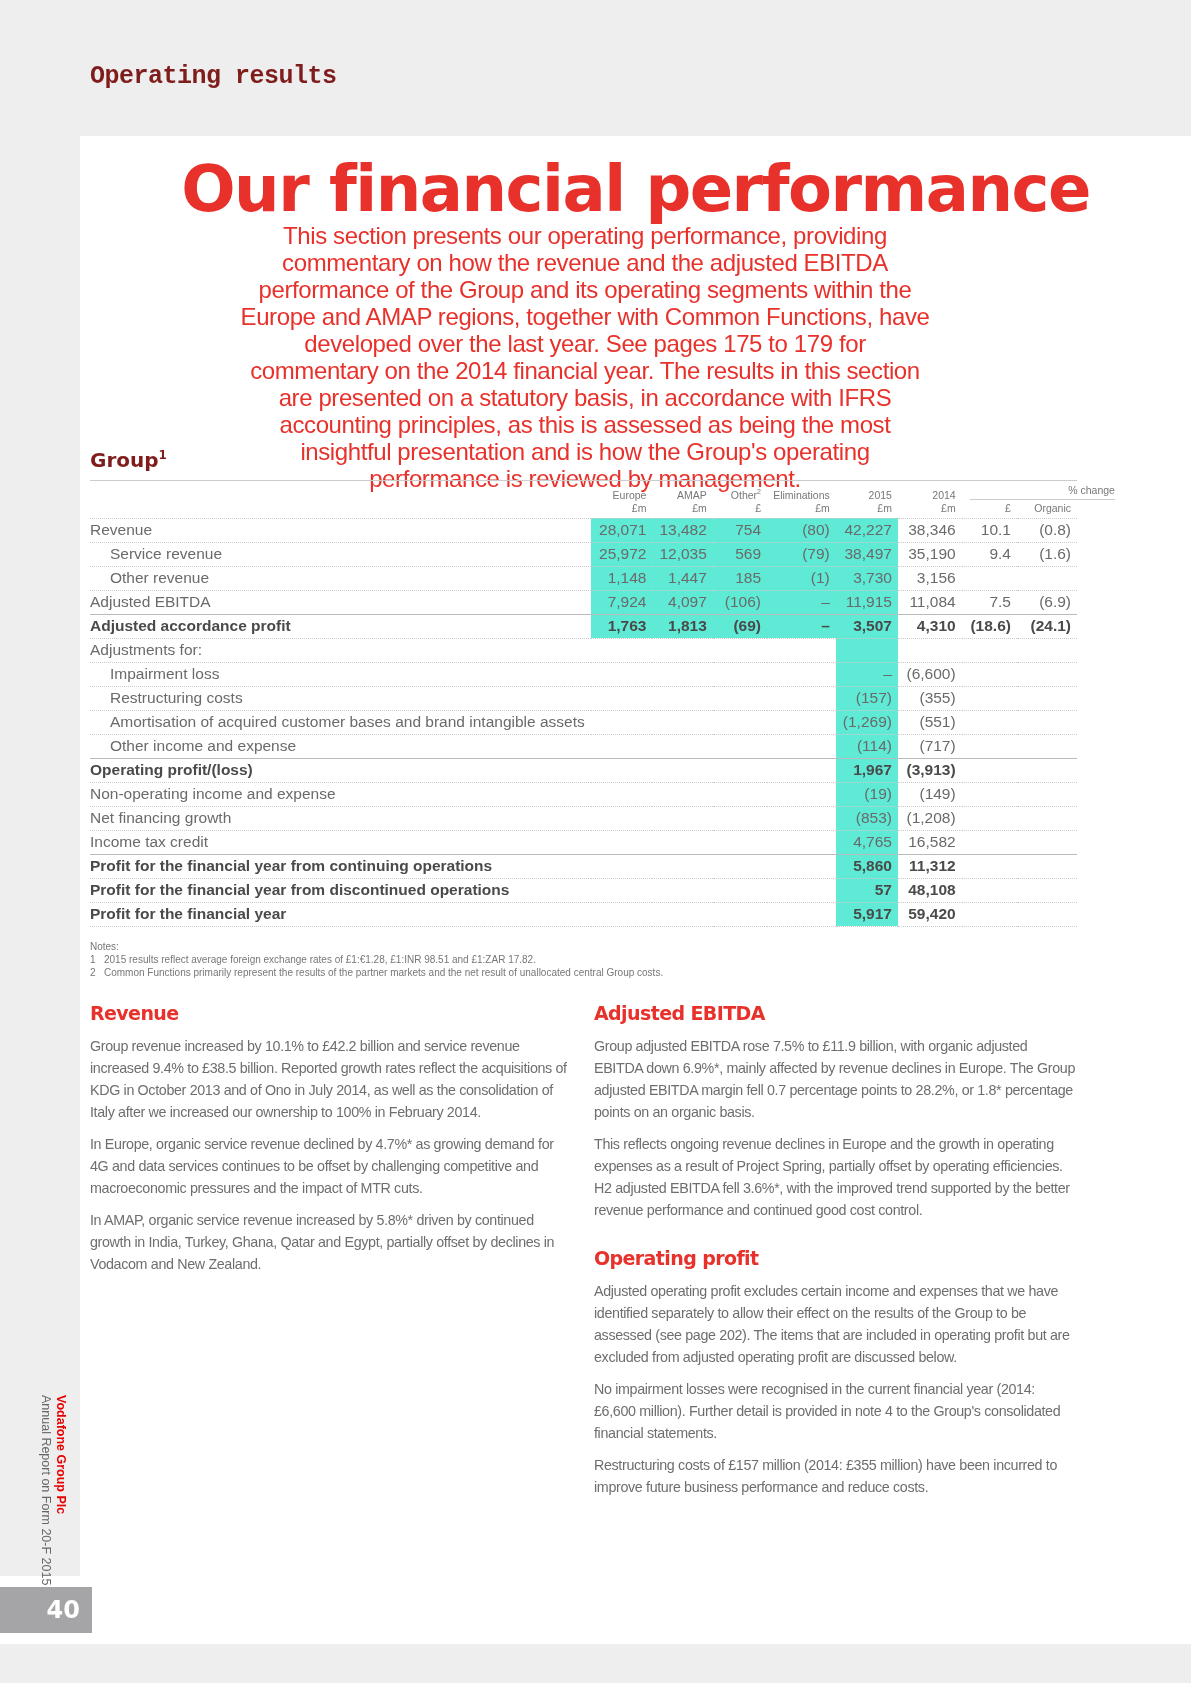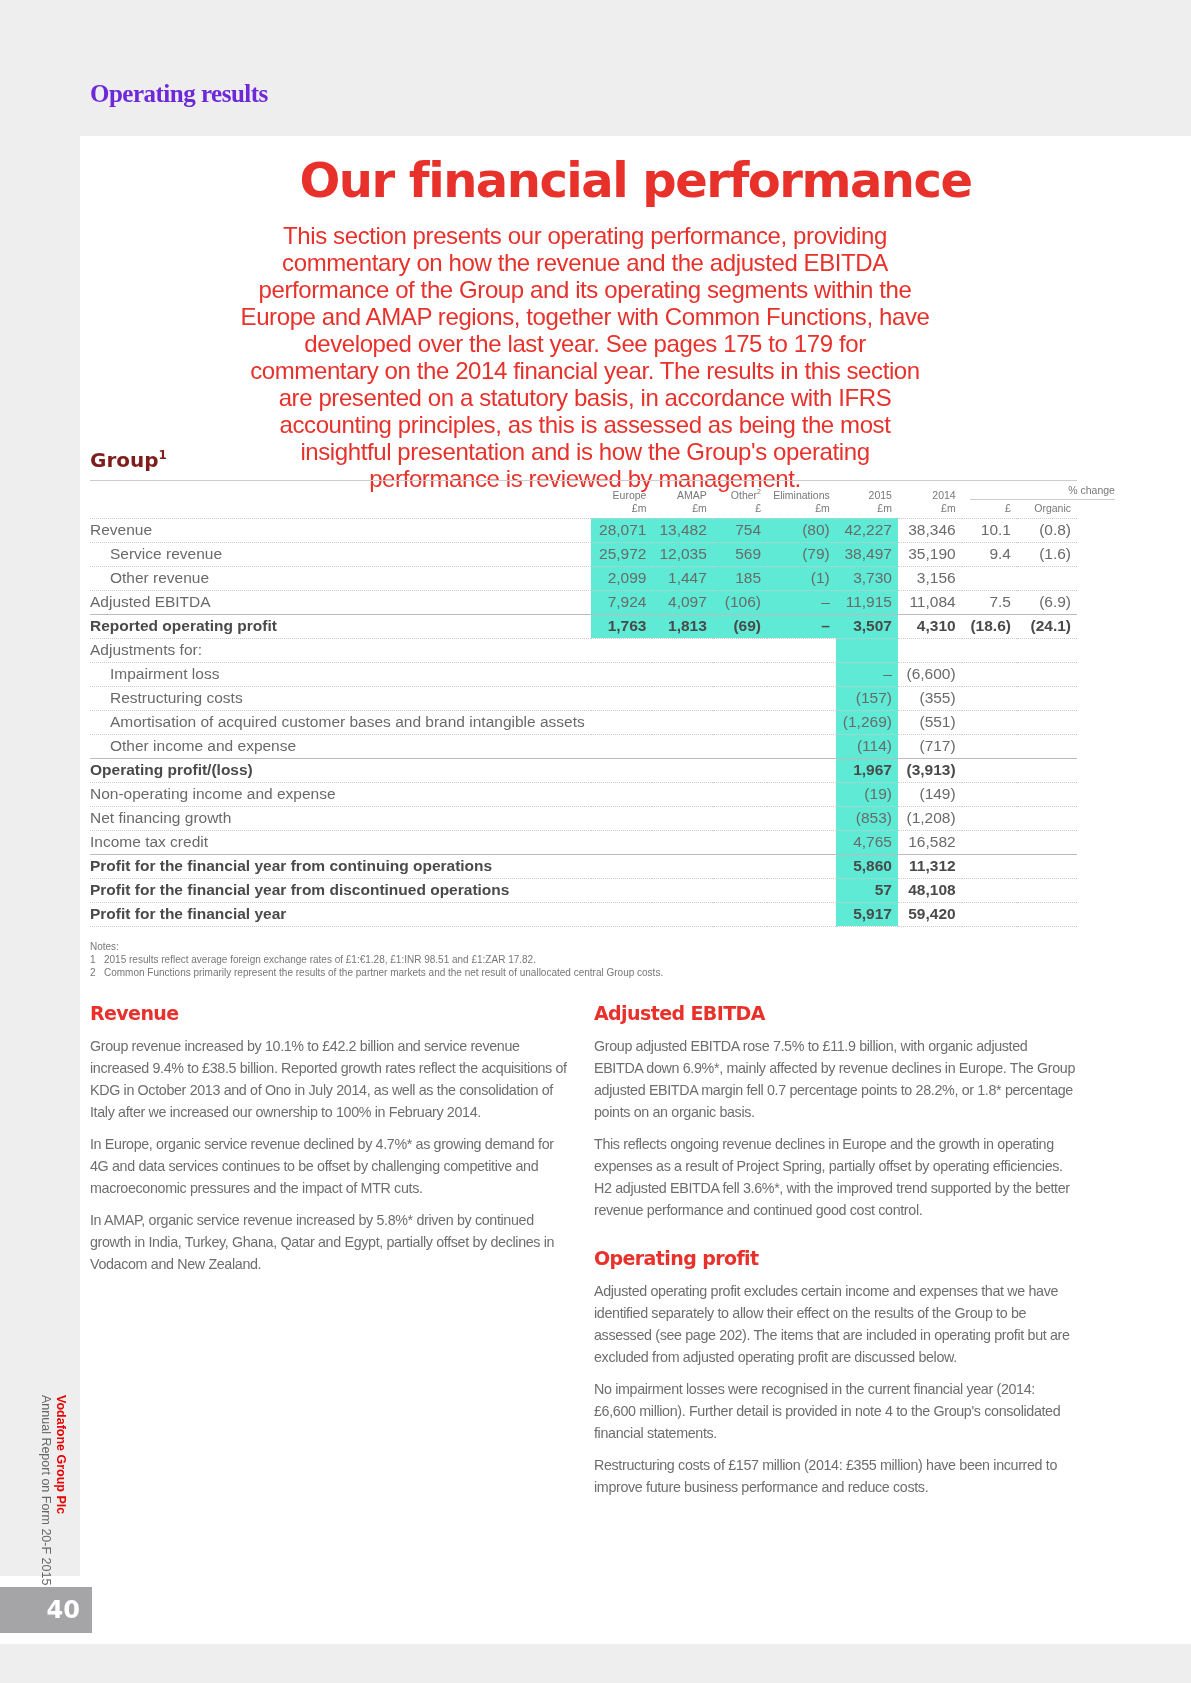--- a/index.html
+++ b/index.html
@@ -5,23 +5,23 @@
   * { box-sizing: border-box; margin: 0; padding: 0; }
   html, body { width: 1191px; height: 1683px; }
   body {
     position: relative;
     background: #eeeeee;
     font-family: "Liberation Sans", sans-serif;
     color: #666;
     overflow: hidden;
   }
   .section-header {
-    position: absolute; left: 90px; top: 80px;
-    font-family: Liberation Serif, serif;
-    font-weight: bold; font-size: 25px; color: #6d28d9;
+    position: absolute; left: 90px; top: 62px;
+    font-family: Liberation Mono, monospace;
+    font-weight: bold; font-size: 25px; color: #7f1d1d;
     letter-spacing: -0.5px;
   }
   .panel {
     position: absolute; left: 80px; top: 136px;
     width: 1111px; height: 1508px; background: #fff;
   }
   .left-strip {
     position: absolute; left: 0; top: 136px; width: 80px; height: 1440px;
     background: #eeeeee;
   }
@@ -43,21 +43,21 @@
     transform: rotate(90deg) translateY(-100%);
     white-space: nowrap; font-size: 12.5px; line-height: 15px;
     width: 180px;
   }
   .side-text .company { color: #e60000; font-weight: bold; display: block; }
   .side-text .report { color: #666; display: block; }
 
   .main-title {
     position: absolute; left: 80px; top: 152px; width: 1111px; text-align: center;
     font-family: "DejaVu Sans", sans-serif; font-weight: bold;
-    font-size: 48px; color: #e8312b; letter-spacing: -1.5px;
+    font-size: 64px; color: #e8312b; letter-spacing: -1.5px;
   }
   .intro {
     position: absolute; left: 240px; top: 222px; width: 690px;
     text-align: center; color: #e8312b; font-size: 24px; line-height: 27px;
     letter-spacing: -0.4px;
   }
   .group-title {
     position: absolute; left: 90px; top: 448px;
     font-family: "DejaVu Sans", sans-serif; font-weight: bold; font-size: 20px; color: #7f1d1d;
   }
@@ -170,42 +170,42 @@
         <td class="shade">12,035</td>
         <td class="shade">569</td>
         <td class="shade">(79)</td>
         <td class="shade">38,497</td>
         <td>35,190</td>
         <td>9.4</td>
         <td>(1.6)</td>
       </tr>
       <tr>
         <td class="label indent">Other revenue</td>
-        <td class="shade">2,099</td>
+        <td class="shade">1,148</td>
         <td class="shade">1,447</td>
         <td class="shade">185</td>
         <td class="shade">(1)</td>
         <td class="shade">3,730</td>
         <td>3,156</td>
         <td></td>
         <td></td>
       </tr>
       <tr>
         <td class="label">Adjusted EBITDA</td>
         <td class="shade">7,924</td>
         <td class="shade">4,097</td>
         <td class="shade">(106)</td>
         <td class="shade">–</td>
         <td class="shade">11,915</td>
         <td>11,084</td>
         <td>7.5</td>
         <td>(6.9)</td>
       </tr>
       <tr class="bold topline">
-        <td class="label">Reported operating profit</td>
+        <td class="label">Adjusted accordance profit</td>
         <td class="shade">1,763</td>
         <td class="shade">1,813</td>
         <td class="shade">(69)</td>
         <td class="shade">–</td>
         <td class="shade">3,507</td>
         <td>4,310</td>
         <td>(18.6)</td>
         <td>(24.1)</td>
       </tr>
       <tr>

